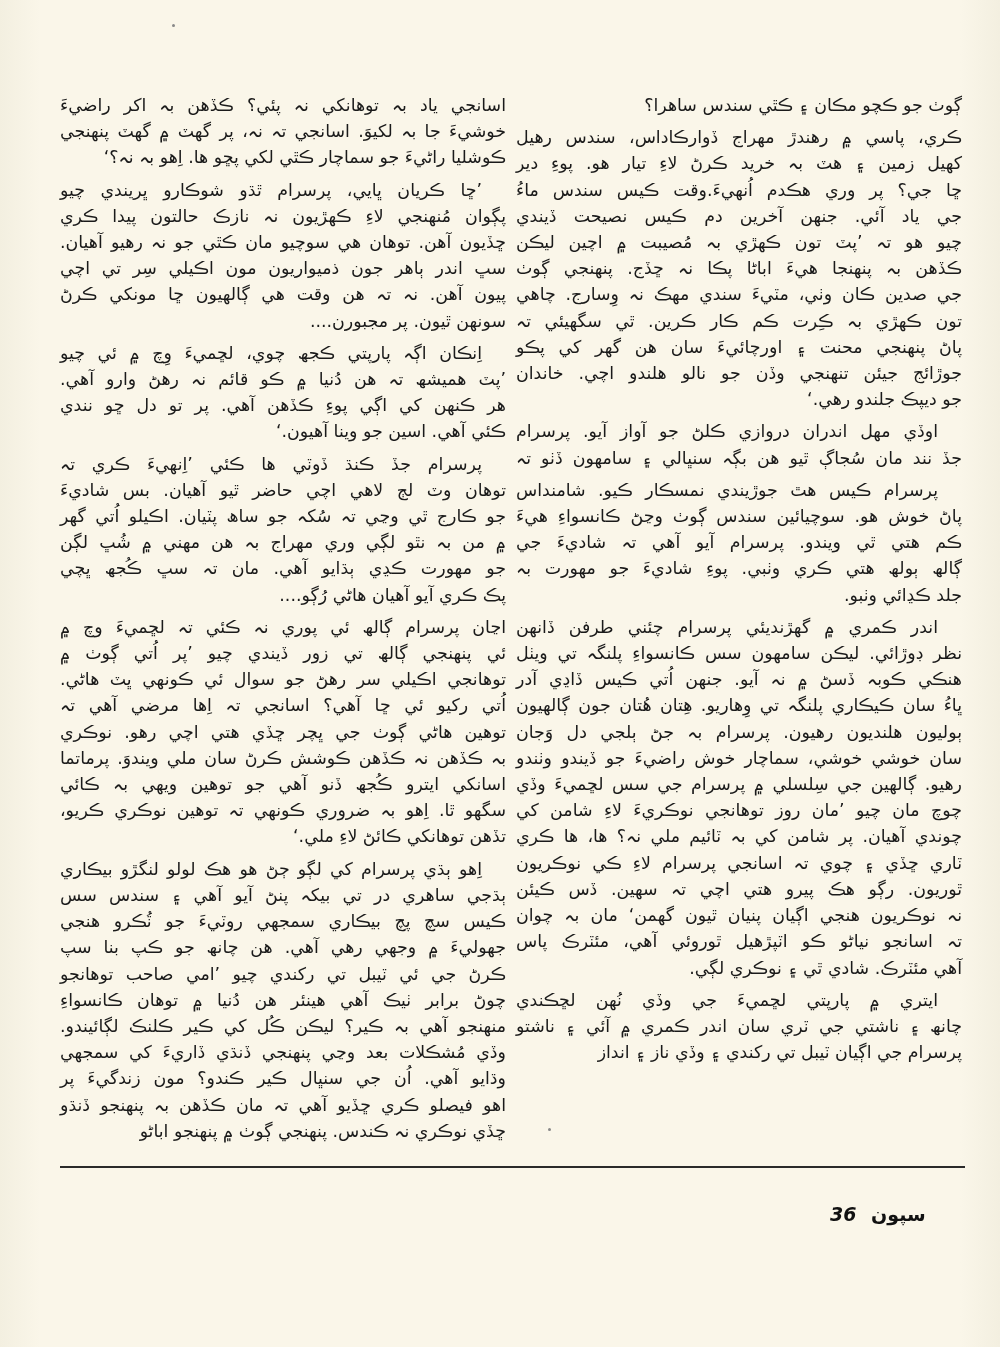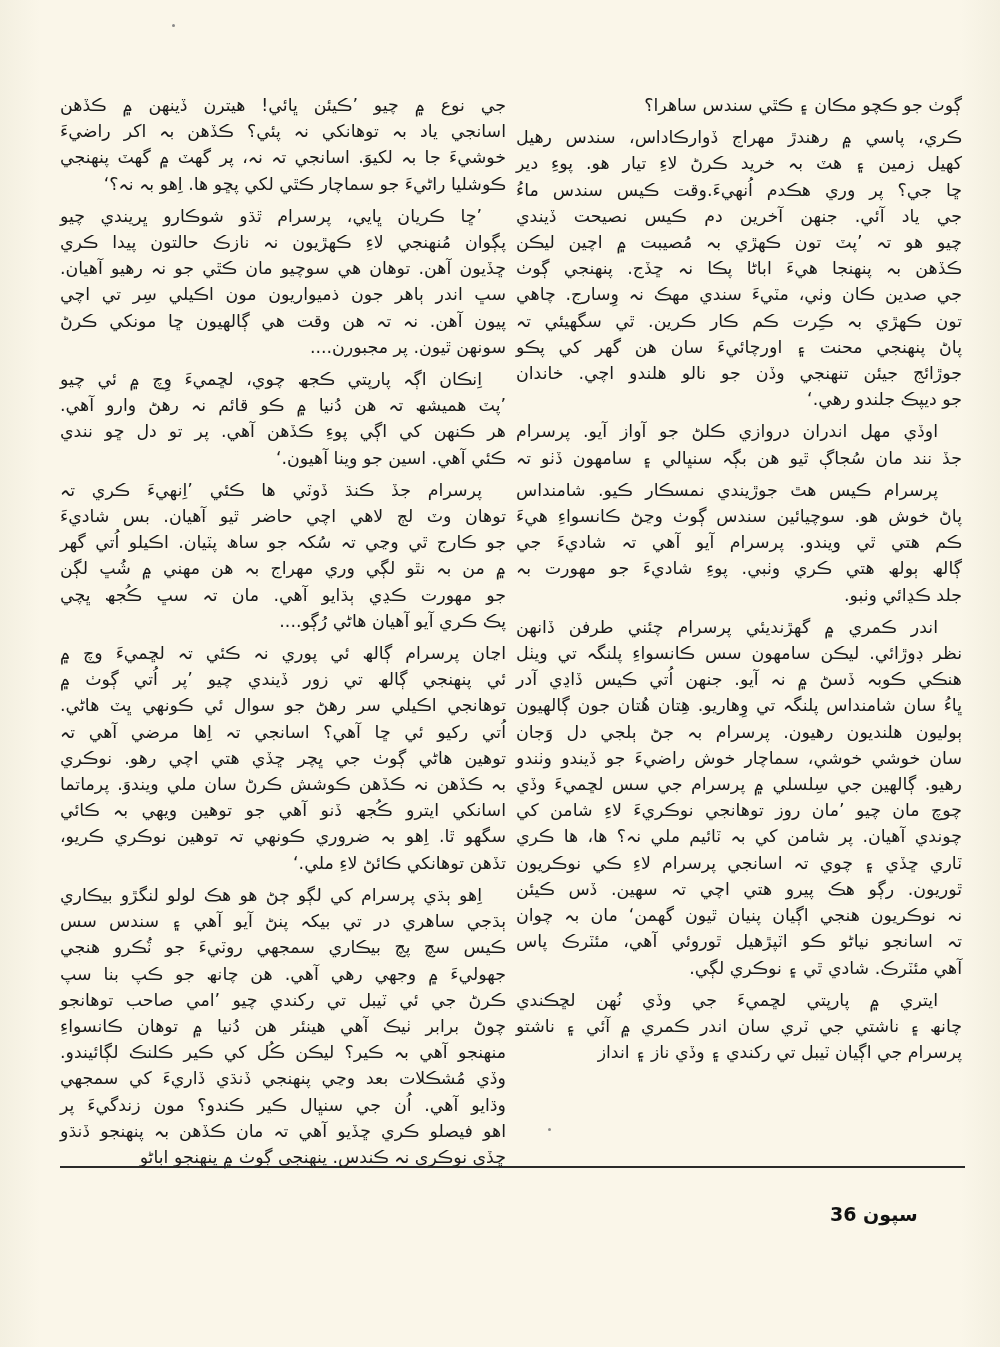--- a/index.html
+++ b/index.html
@@ -65,22 +65,24 @@
     .footer {
       position: absolute;
       left: 830px;
       top: 1203px;
       direction: rtl;
       font-size: 19px;
       font-weight: bold;
       color: #111;
     }
     .footer .num {
+      margin-right: 8px;
       direction: ltr;
       display: inline-block;
+      font-style: italic;
     }
     .scan-dot {
       position: absolute;
       width: 3px;
       height: 3px;
       border-radius: 50%;
       background: #888;
     }
   </style>
 </head>
@@ -113,41 +115,40 @@
         <span class="line indent">پرسرام ڪيس هٿ جوڙيندي نمسڪار ڪيو. شامنداس</span>
         <span class="line">پاڻ خوش هو. سوچيائين سندس ڳوٺ وڃڻ ڪانسواءِ هيءَ</span>
         <span class="line">ڪم هتي ٿي ويندو. پرسرام آيو آهي تہ شاديءَ جي</span>
         <span class="line">ڳالھ ٻولھ هتي ڪري وٺبي. پوءِ شاديءَ جو مهورت بہ</span>
         <span class="line last">جلد ڪڍائي وٺبو.</span>
       </div>
       <div class="para">
         <span class="line indent">اندر ڪمري ۾ گهڙنديئي پرسرام چئني طرفن ڏانهن</span>
         <span class="line">نظر ڊوڙائي. ليڪن سامهون سس ڪانسواءِ پلنگہ تي ويٺل</span>
         <span class="line">هنڪي ڪوبہ ڏسڻ ۾ نہ آيو. جنهن اُتي ڪيس ڏاڍي آدر</span>
-        <span class="line">ڀاءُ سان شامنداس پلنگہ تي وِهاريو. هِتان هُتان جون ڳالهيون</span>
+        <span class="line">ڀاءُ سان ڪيڪاري پلنگہ تي وِهاريو. هِتان هُتان جون ڳالهيون</span>
         <span class="line">ٻوليون هلنديون رهيون. پرسرام بہ جڻ ٻلجي دل وَجان</span>
         <span class="line">سان خوشي خوشي، سماچار خوش راضيءَ جو ڏيندو وٺندو</span>
         <span class="line">رهيو. ڳالهين جي سِلسلي ۾ پرسرام جي سس لڇميءَ وڏي</span>
         <span class="line">چوچ مان چيو ’مان روز توهانجي نوڪريءَ لاءِ شامن کي</span>
         <span class="line">چوندي آهيان. پر شامن کي بہ ٽائيم ملي نہ؟ ها، ها ڪري</span>
         <span class="line">ٽاري ڇڏي ۽ چوي تہ اسانجي پرسرام لاءِ ڪي نوڪريون</span>
         <span class="line">ٿوريون. رڳو هڪ پيرو هتي اچي تہ سهين. ڏس ڪيئن</span>
         <span class="line">نہ نوڪريون هنجي اڳيان پنيان ٿيون گهمن‘ مان بہ چوان</span>
         <span class="line">تہ اسانجو نياڻو ڪو اٽپڙهيل ٿوروئي آهي، مئٽرڪ پاس</span>
         <span class="line last">آهي مئٽرڪ. شادي ٿي ۽ نوڪري لڳي.</span>
       </div>
       <div class="para">
         <span class="line indent">ايتري ۾ پارپتي لڇميءَ جي وڏي نُهن لڇڪندي</span>
         <span class="line">چانھ ۽ ناشتي جي ٽري سان اندر ڪمري ۾ آئي ۽ ناشتو</span>
         <span class="line last">پرسرام جي اڳيان ٽيبل تي رکندي ۽ وڏي ناز ۽ انداز</span>
       </div>
     </div>
   <div class="column col-left" id="col-left">
       <div class="para">
-        <span class="line">جي نوع ۾ چيو ’ڪيئن ڀائي! هيترن ڏينهن ۾ ڪڏهن</span>
         <span class="line">اسانجي ياد بہ توهانکي نہ پئي؟ ڪڏهن بہ اکر راضيءَ</span>
         <span class="line">خوشيءَ جا بہ لکيوَ. اسانجي تہ نہ، پر گهٽ ۾ گهٽ پنهنجي</span>
         <span class="line last">ڪوشليا راڻيءَ جو سماچار ڪٿي لکي پڇو ها. اِهو بہ نہ؟‘</span>
       </div>
       <div class="para">
         <span class="line indent">’ڇا ڪريان ڀايي، پرسرام ٿڌو شوڪارو ڀريندي چيو</span>
         <span class="line">پڳوان مُنهنجي لاءِ ڪهڙيون نہ نازڪ حالتون پيدا ڪري</span>
         <span class="line">ڇڏيون آهن. توهان هي سوچيو مان ڪٿي جو نہ رهيو آهيان.</span>
         <span class="line">سڀ اندر ٻاهر جون ذميواريون مون اڪيلي سِر تي اچي</span>
         <span class="line">پيون آهن. نہ تہ هن وقت هي ڳالهيون ڇا مونکي ڪرڻ</span>

